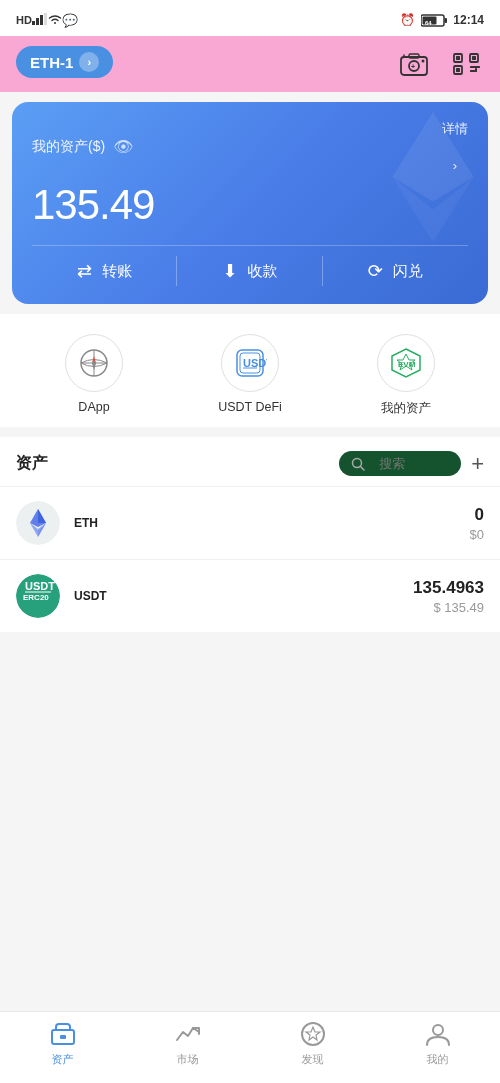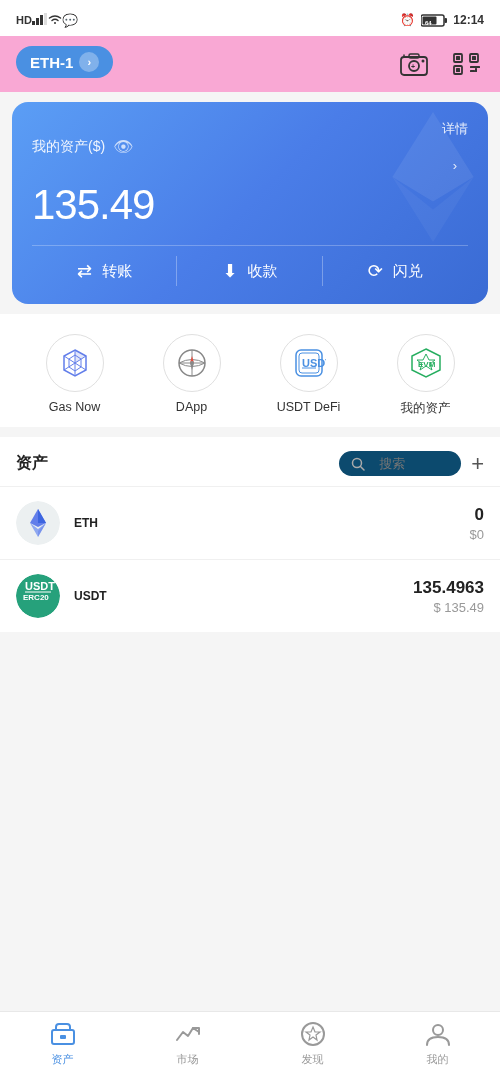--- a/index.html
+++ b/index.html
@@ -222,21 +222,21 @@
       color: #222;
     }
     .assets-controls {
       display: flex;
       align-items: center;
       gap: 10px;
     }
     .search-box {
       display: flex;
       align-items: center;
-      background: #0c4a6e;
+      background: #14532d;
       border-radius: 16px;
       padding: 5px 12px;
       gap: 14px;
     }
     .search-box input {
       border: none;
       background: transparent;
       font-size: 13px;
       color: #aaa;
       outline: none;
@@ -435,33 +435,20 @@
       <div class="action-row">
         <span class="action-icon">⟳</span>
         <span>闪兑</span>
       </div>
     </div>
   </div>
 </div>
 
 <div class="quick-menu">
 
-  <div class="quick-item">
-    <div class="quick-icon-wrap">
-      <svg width="34" height="34" viewBox="0 0 34 34" fill="none">
-        <polygon points="17,4 28,10 28,24 17,30 6,24 6,10" fill="none" stroke="#627eea" stroke-width="1.5"></polygon>
-        <polygon points="17,9 23,13 23,21 17,25 11,21 11,13" fill="none" stroke="#627eea" stroke-width="1"></polygon>
-        <polygon points="17,4 28,10 17,17" fill="#627eea" fill-opacity="0.2"></polygon>
-        <line x1="17" y1="4" x2="17" y2="30" stroke="#627eea" stroke-width="1"></line>
-        <line x1="6" y1="10" x2="28" y2="24" stroke="#627eea" stroke-width="1"></line>
-        <line x1="28" y1="10" x2="6" y2="24" stroke="#627eea" stroke-width="1"></line>
-      </svg>
-    </div>
-    <span class="quick-label">Gas Now</span>
-  </div>
 
   <div class="quick-item">
     <div class="quick-icon-wrap">
       <svg width="34" height="34" viewBox="0 0 34 34" fill="none">
         <circle cx="17" cy="17" r="13" stroke="#888" stroke-width="1.5" fill="none"></circle>
         <line x1="17" y1="4" x2="17" y2="30" stroke="#888" stroke-width="1"></line>
         <path d="M4 17 Q17 10 30 17 Q17 24 4 17Z" stroke="#888" stroke-width="1" fill="none"></path>
         <line x1="4" y1="17" x2="30" y2="17" stroke="#888" stroke-width="1"></line>
 
         <polygon points="17,10 19,17 17,15 15,17" fill="#e74c3c"></polygon>

